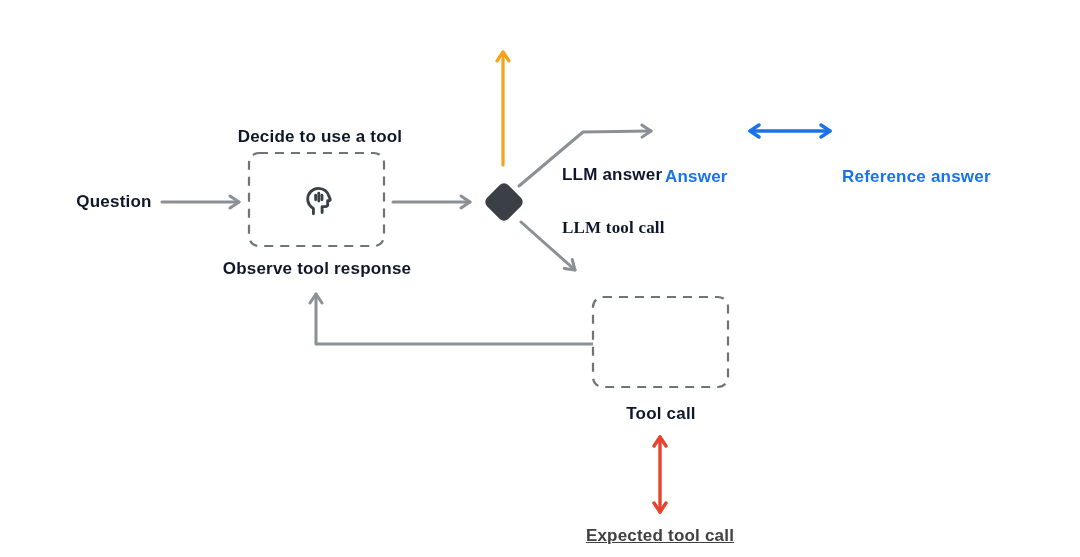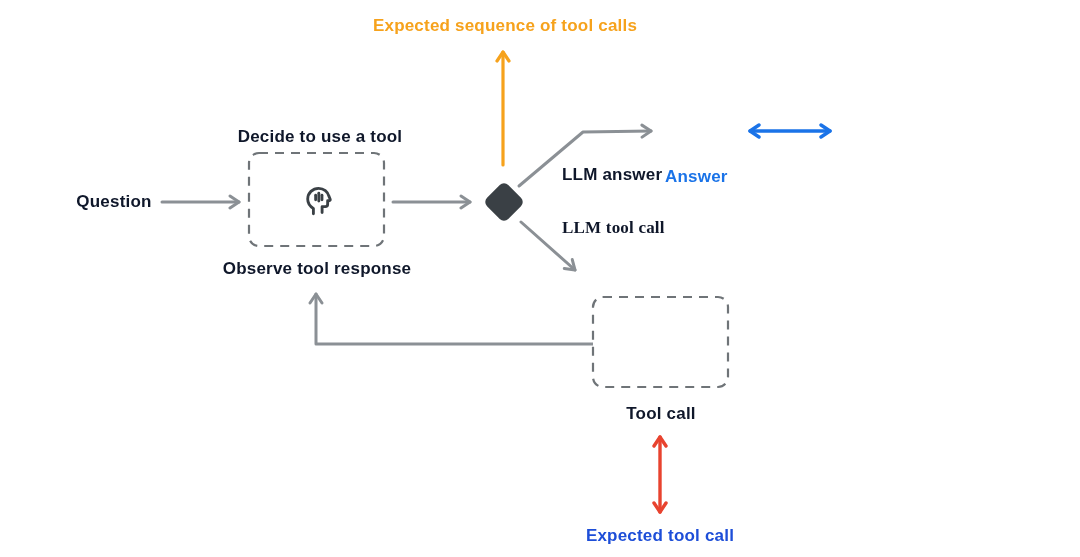--- a/index.html
+++ b/index.html
@@ -25,21 +25,21 @@
     font-size: 17px;
     font-weight: 700;
     line-height: 18px;
     color: #0f172a;
     letter-spacing: 0.2px;
     white-space: nowrap;
   }
   .center { text-align: center; }
   .orange-text { color: #f6a21c; }
   .blue-text   { color: #1a73e8; margin-top: 48px; }
-  .red-text    { color: #1d4ed8; }
+  .red-text    { color: #404040; text-decoration: underline; }
 
   
   .expected-sequence { left: 355px; top: 17px;  width: 300px; }
   .question          { left: 64px;  top: 193px; width: 100px; }
   .decide            { left: 220px; top: 128px; width: 200px; }
   .observe           { left: 192px; top: 260px; width: 250px; }
   .llm-answer        { left: 562px; top: 166px; }
   .llm-tool-call     { left: 562px; top: 219px; font-family: Liberation Serif, serif; }
   .answer            { left: 665px; top: 120px; }
   .reference-answer  { left: 842px; top: 120px; }
@@ -82,32 +82,32 @@
     <rect x="489" y="187" width="30" height="30" rx="6" fill="#3a4045" transform="rotate(45 504 202)"></rect>
 
     <g transform="translate(299,182) scale(1.5)" fill="none" stroke="#3a4045" stroke-width="1.9" stroke-linecap="round" stroke-linejoin="round">
       <path d="M9.6 21.2 v-3.6 C7.3 16.3 5.8 14 5.8 11.4 5.8 7.3 9.1 4.2 13.1 4.2 c3.4 0 6.2 2.3 6.9 5.4 l0.8 1.9 c0.2 0.5 -0.15 1 -0.7 1 h-1 v2.4 c0 0.85 -0.7 1.55 -1.55 1.55 h-2.15 v3.9"></path>
       <path d="M11.1 8.8 v3"></path>
       <path d="M13.2 7.5 v5.2"></path>
       <path d="M15.3 8.8 v3"></path>
     </g>
   </svg>
 
-  <div class="lbl center orange-text expected-sequence">Expected sequence of tool calls</div>
 
   <div class="lbl center question">Question</div>
 
   <div class="lbl center decide">Decide to use a tool</div>
 
   <div class="lbl center observe">Observe tool response</div>
 
   <div class="lbl llm-answer">LLM answer</div>
 
   <div class="lbl llm-tool-call">LLM tool call</div>
 
   <div class="lbl blue-text answer">Answer</div>
 
+  <div class="lbl blue-text reference-answer">Reference answer</div>
 
   <div class="lbl center tool-call">Tool call</div>
 
   <div class="lbl center red-text expected-tool-call">Expected tool call</div>
 
 </div>
 
 </body></html>

